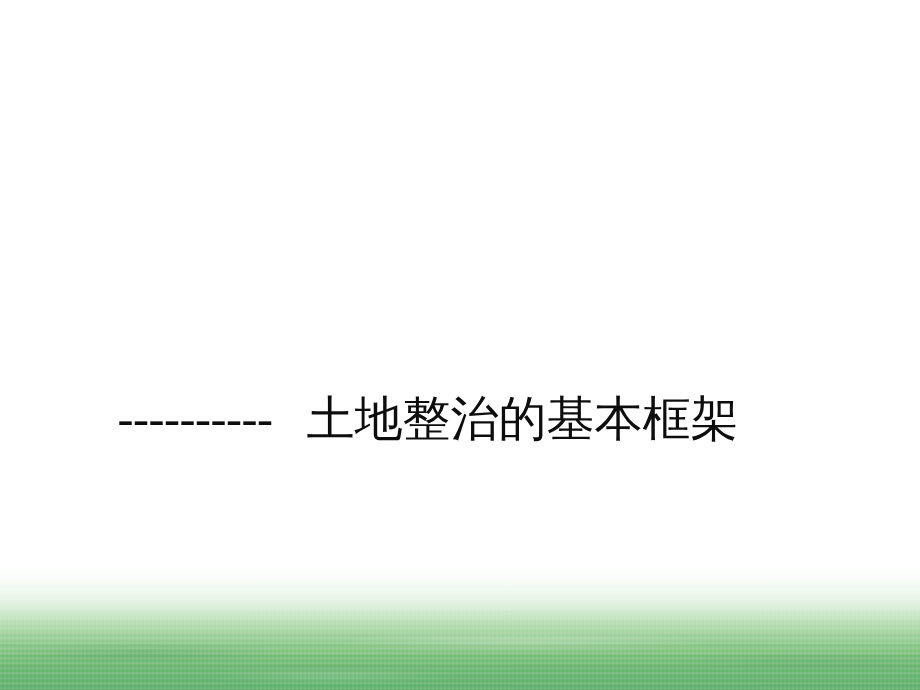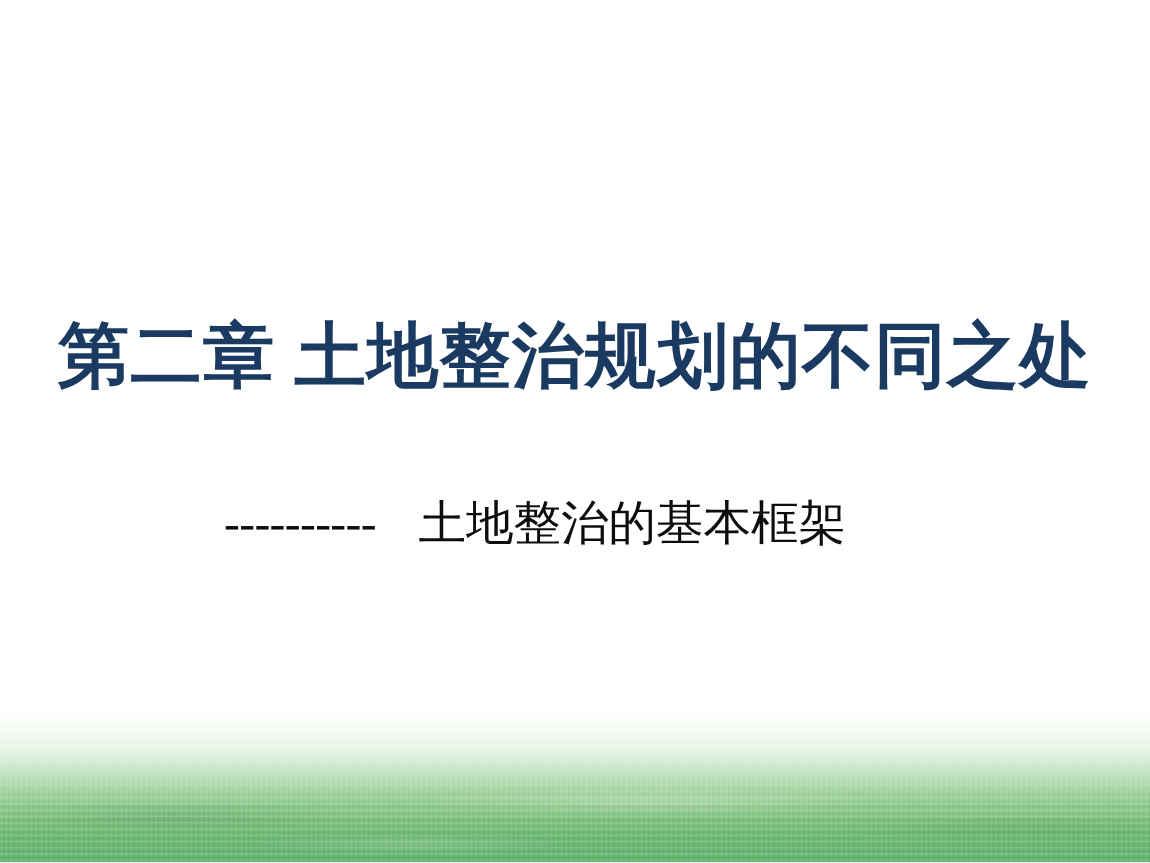--- a/index.html
+++ b/index.html
@@ -190,21 +190,21 @@
   }
 
   .subtitle {
     position: absolute;
     left: 0;
     top: 393px;
     width: 856px;
     text-align: center;
     font-family: "Liberation Serif", "DejaVu Serif", serif;
     font-weight: normal;
-    font-size: 38px;
+    font-size: 48px;
     line-height: 52px;
     color: #0d0d0d;
     white-space: nowrap;
   }
 
   .subtitle .lead-dashes {
     font-family: "Liberation Serif", "DejaVu Serif", serif;
     letter-spacing: -0.5px;
   }
 
@@ -223,19 +223,18 @@
   <div class="cloud-haze-b"></div>
 
   <div class="mid-field"></div>
 
   <div class="grass"></div>
   <div class="grass-tint"></div>
   <div class="grass-patches"></div>
   <div class="grass-streaks"></div>
   <div class="grass-blades"></div>
 
-  <div class="title">第二章 土地整治规划的不同之处</div>
 
   <div class="subtitle">
     <span class="lead-dashes">----------</span><span class="gap"></span><span>土地整治的基本框架</span>
   </div>
 
 </div>
 
 </body></html>

